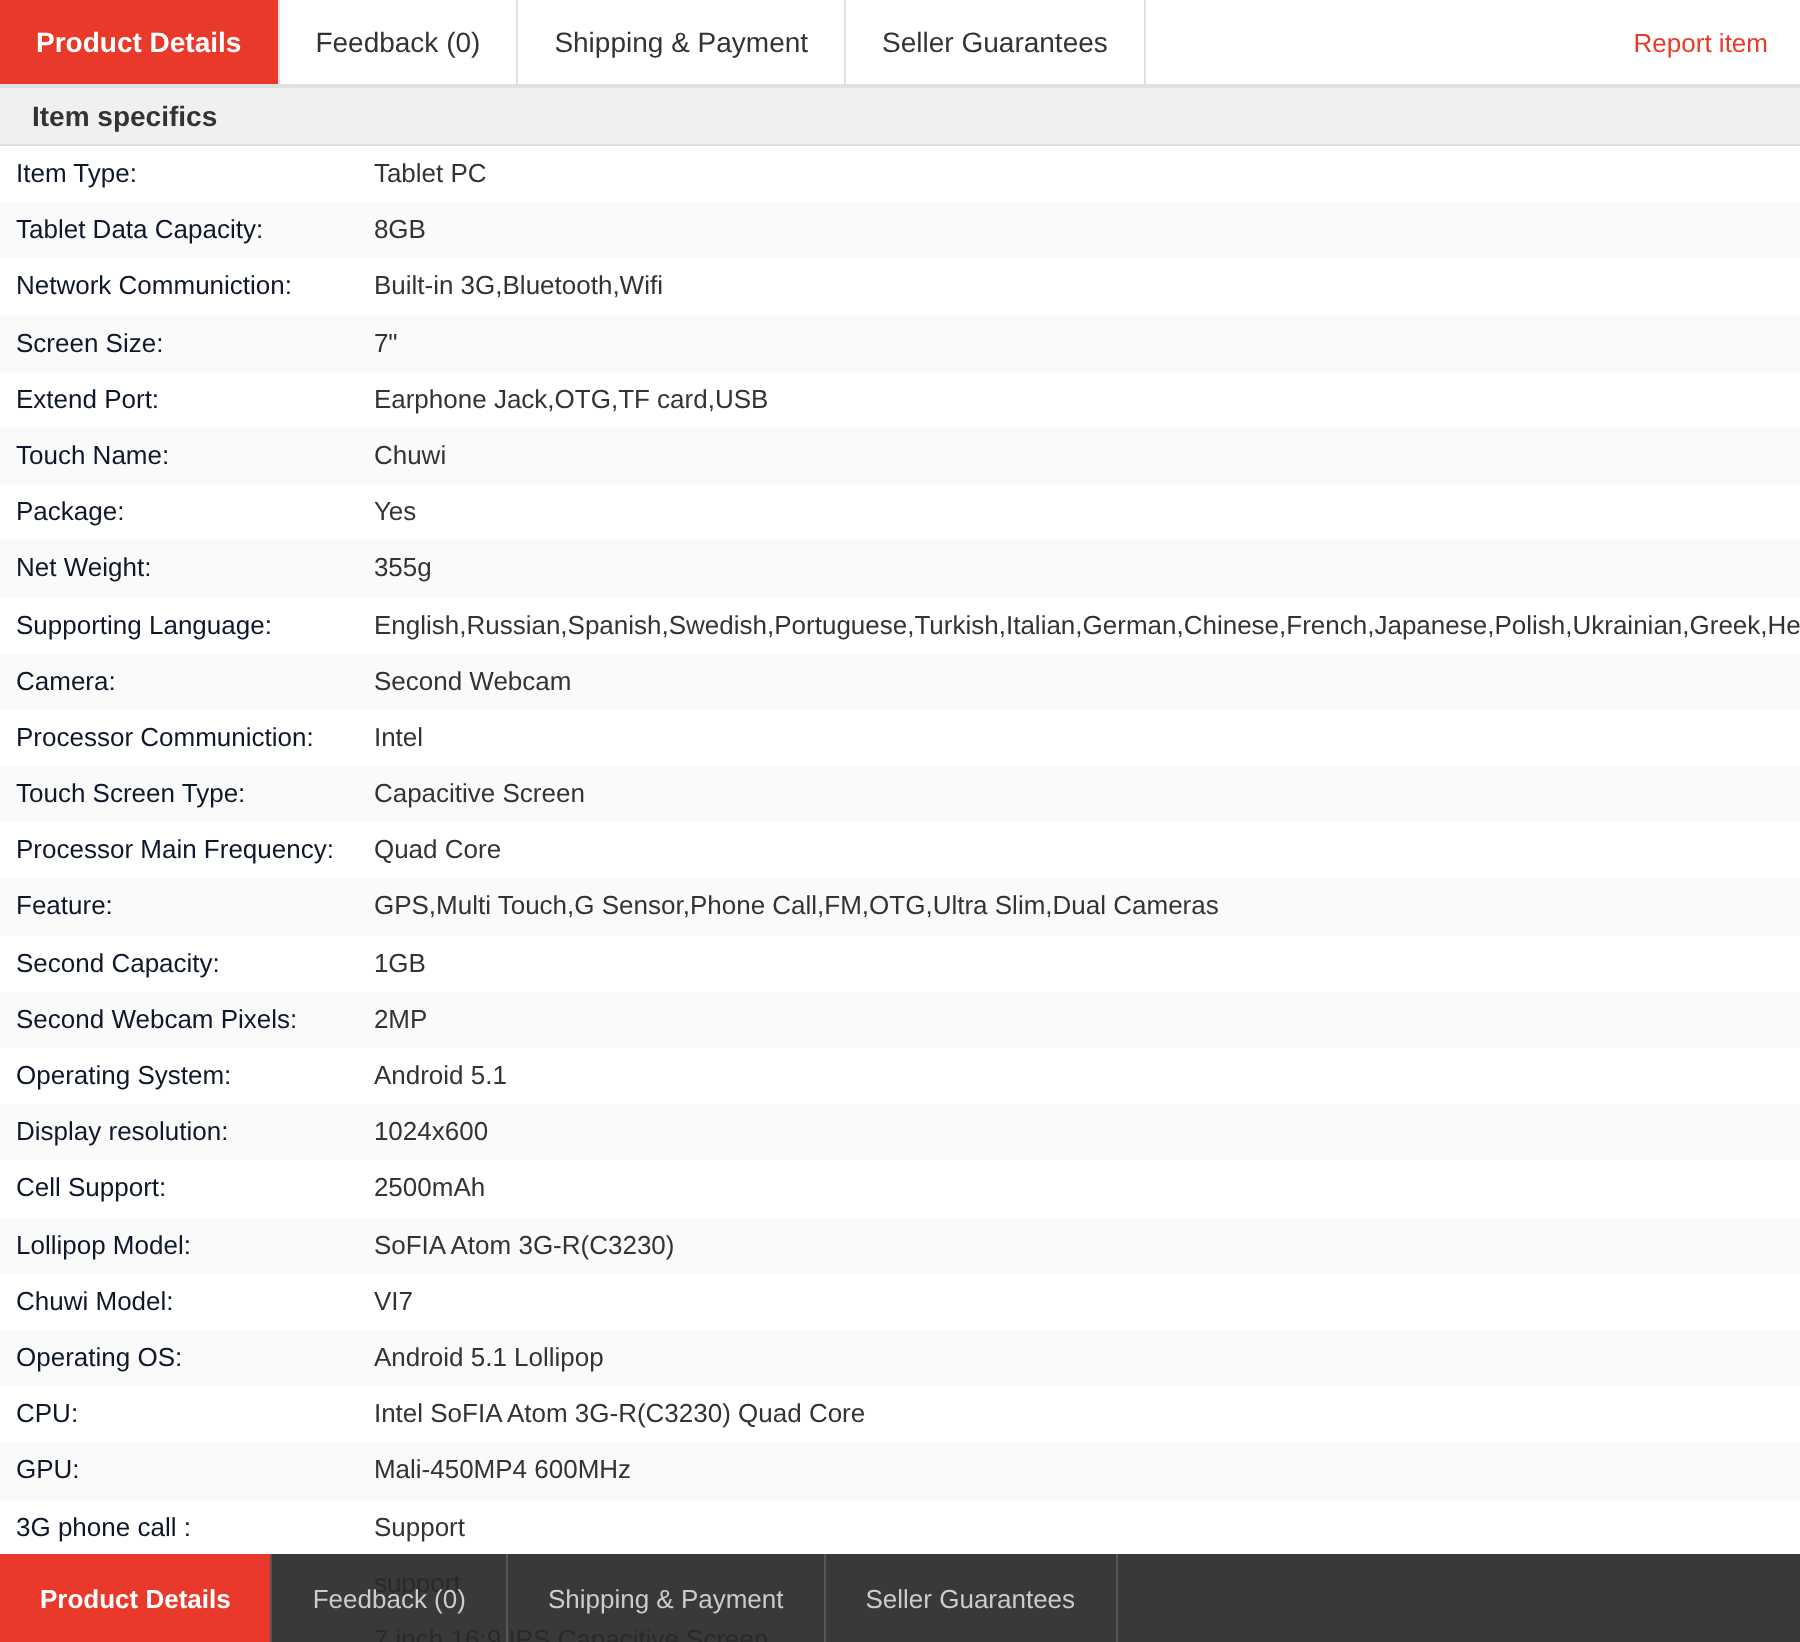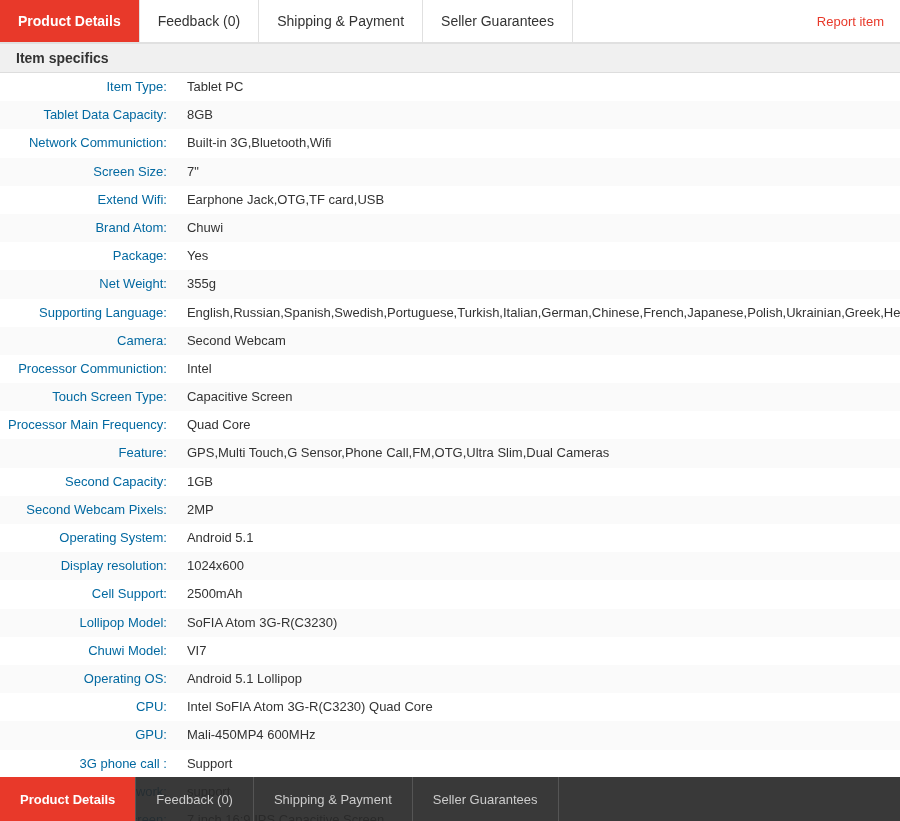--- a/index.html
+++ b/index.html
@@ -54,22 +54,21 @@
       width: 100%;
       border-collapse: collapse;
     }
     .spec-table tr td {
       padding: 5px 8px;
       vertical-align: top;
       font-size: 13px;
       line-height: 1.4;
     }
     .spec-table tr td:first-child {
-      text-align: right;
-      color: #0369a1;
+      color: #0f172a;
       width: 200px;
       padding-right: 12px;
       white-space: nowrap;
       margin-top: 12px;
     }
     .spec-table tr td:last-child {
       color: #333;
     }
     .spec-table tr:nth-child(even) { background: #fafafa; }
 
@@ -144,25 +143,25 @@
         </tr>
         <tr>
           <td>Network Communiction:</td>
           <td>Built-in 3G,Bluetooth,Wifi</td>
         </tr>
         <tr>
           <td>Screen Size:</td>
           <td>7"</td>
         </tr>
         <tr>
-          <td>Extend Wifi:</td>
+          <td>Extend Port:</td>
           <td>Earphone Jack,OTG,TF card,USB</td>
         </tr>
         <tr>
-          <td>Brand Atom:</td>
+          <td>Touch Name:</td>
           <td>Chuwi</td>
         </tr>
         <tr>
           <td>Package:</td>
           <td>Yes</td>
         </tr>
         <tr>
           <td>Net Weight:</td>
           <td>355g</td>
         </tr>

